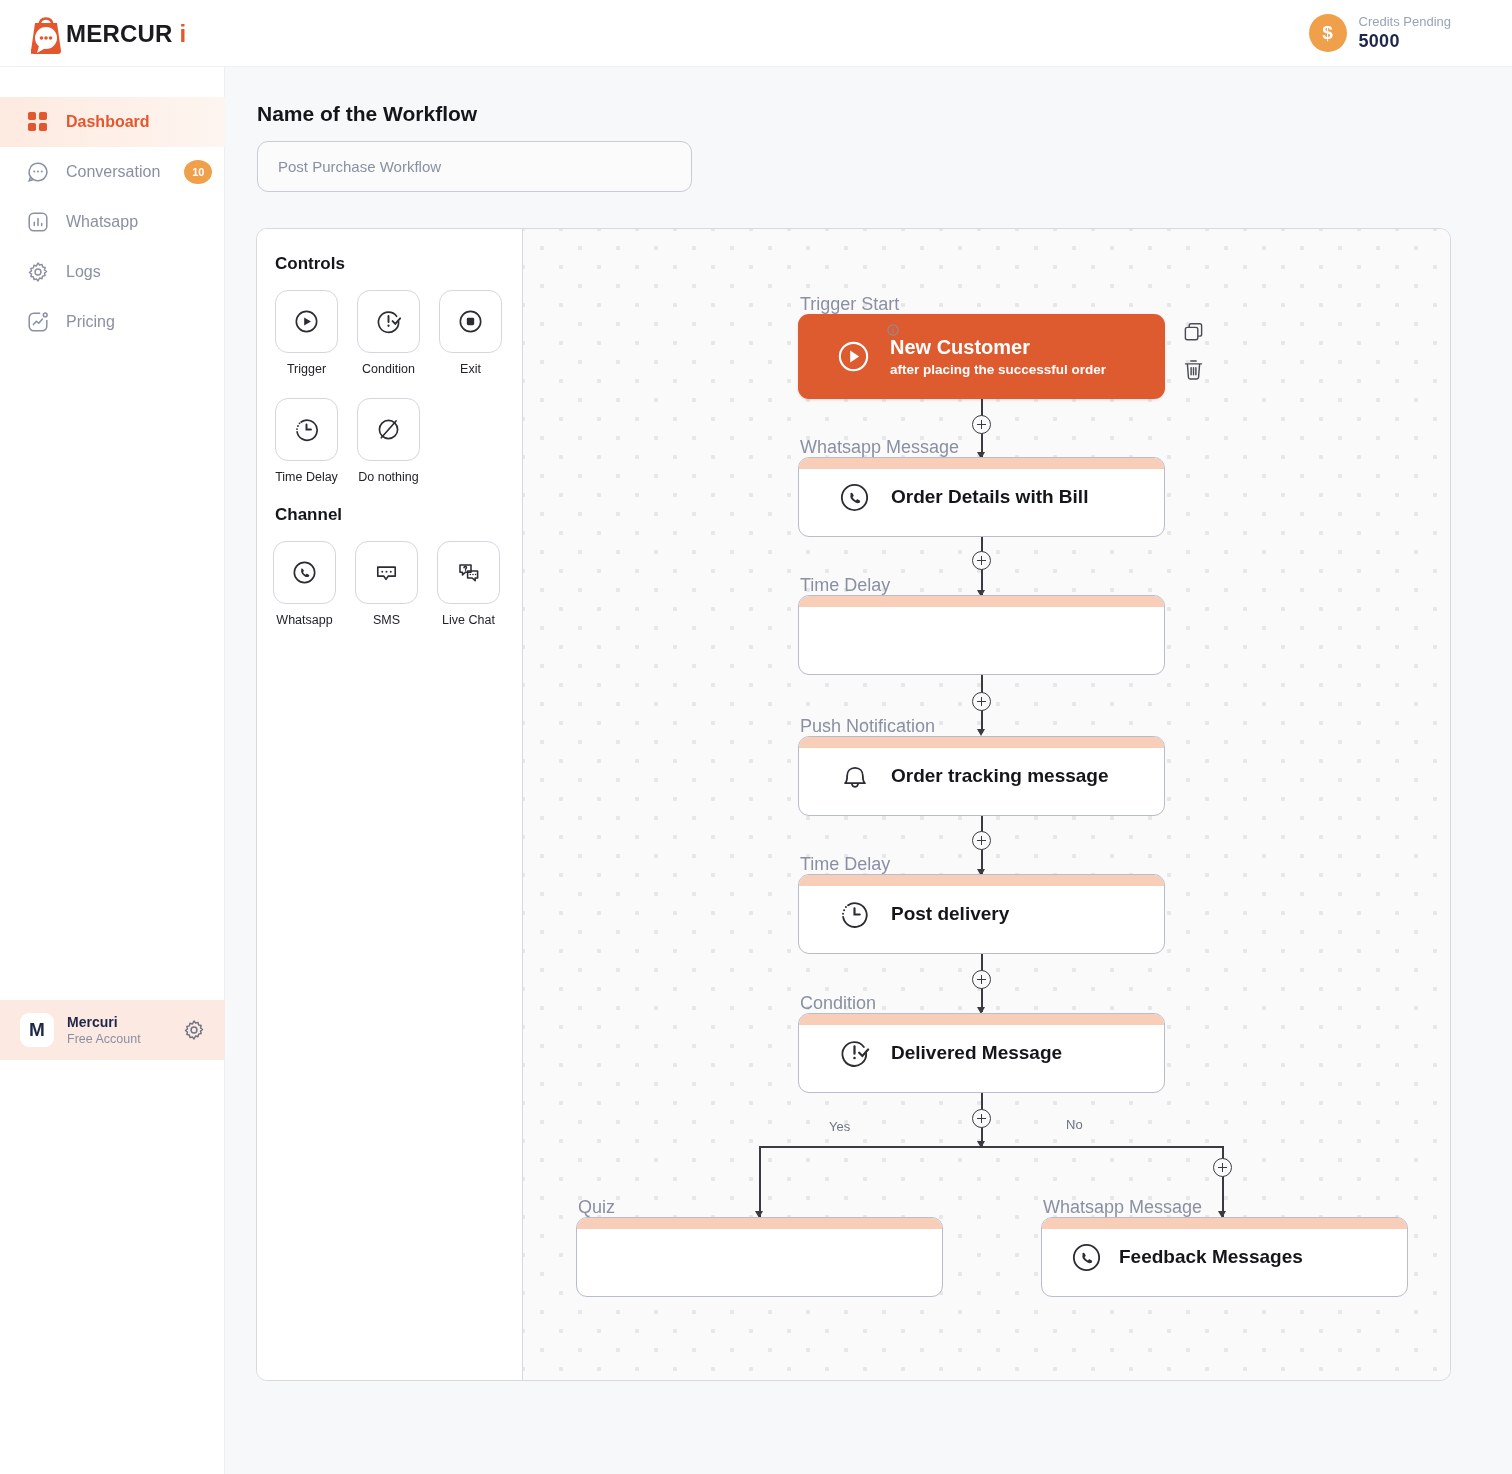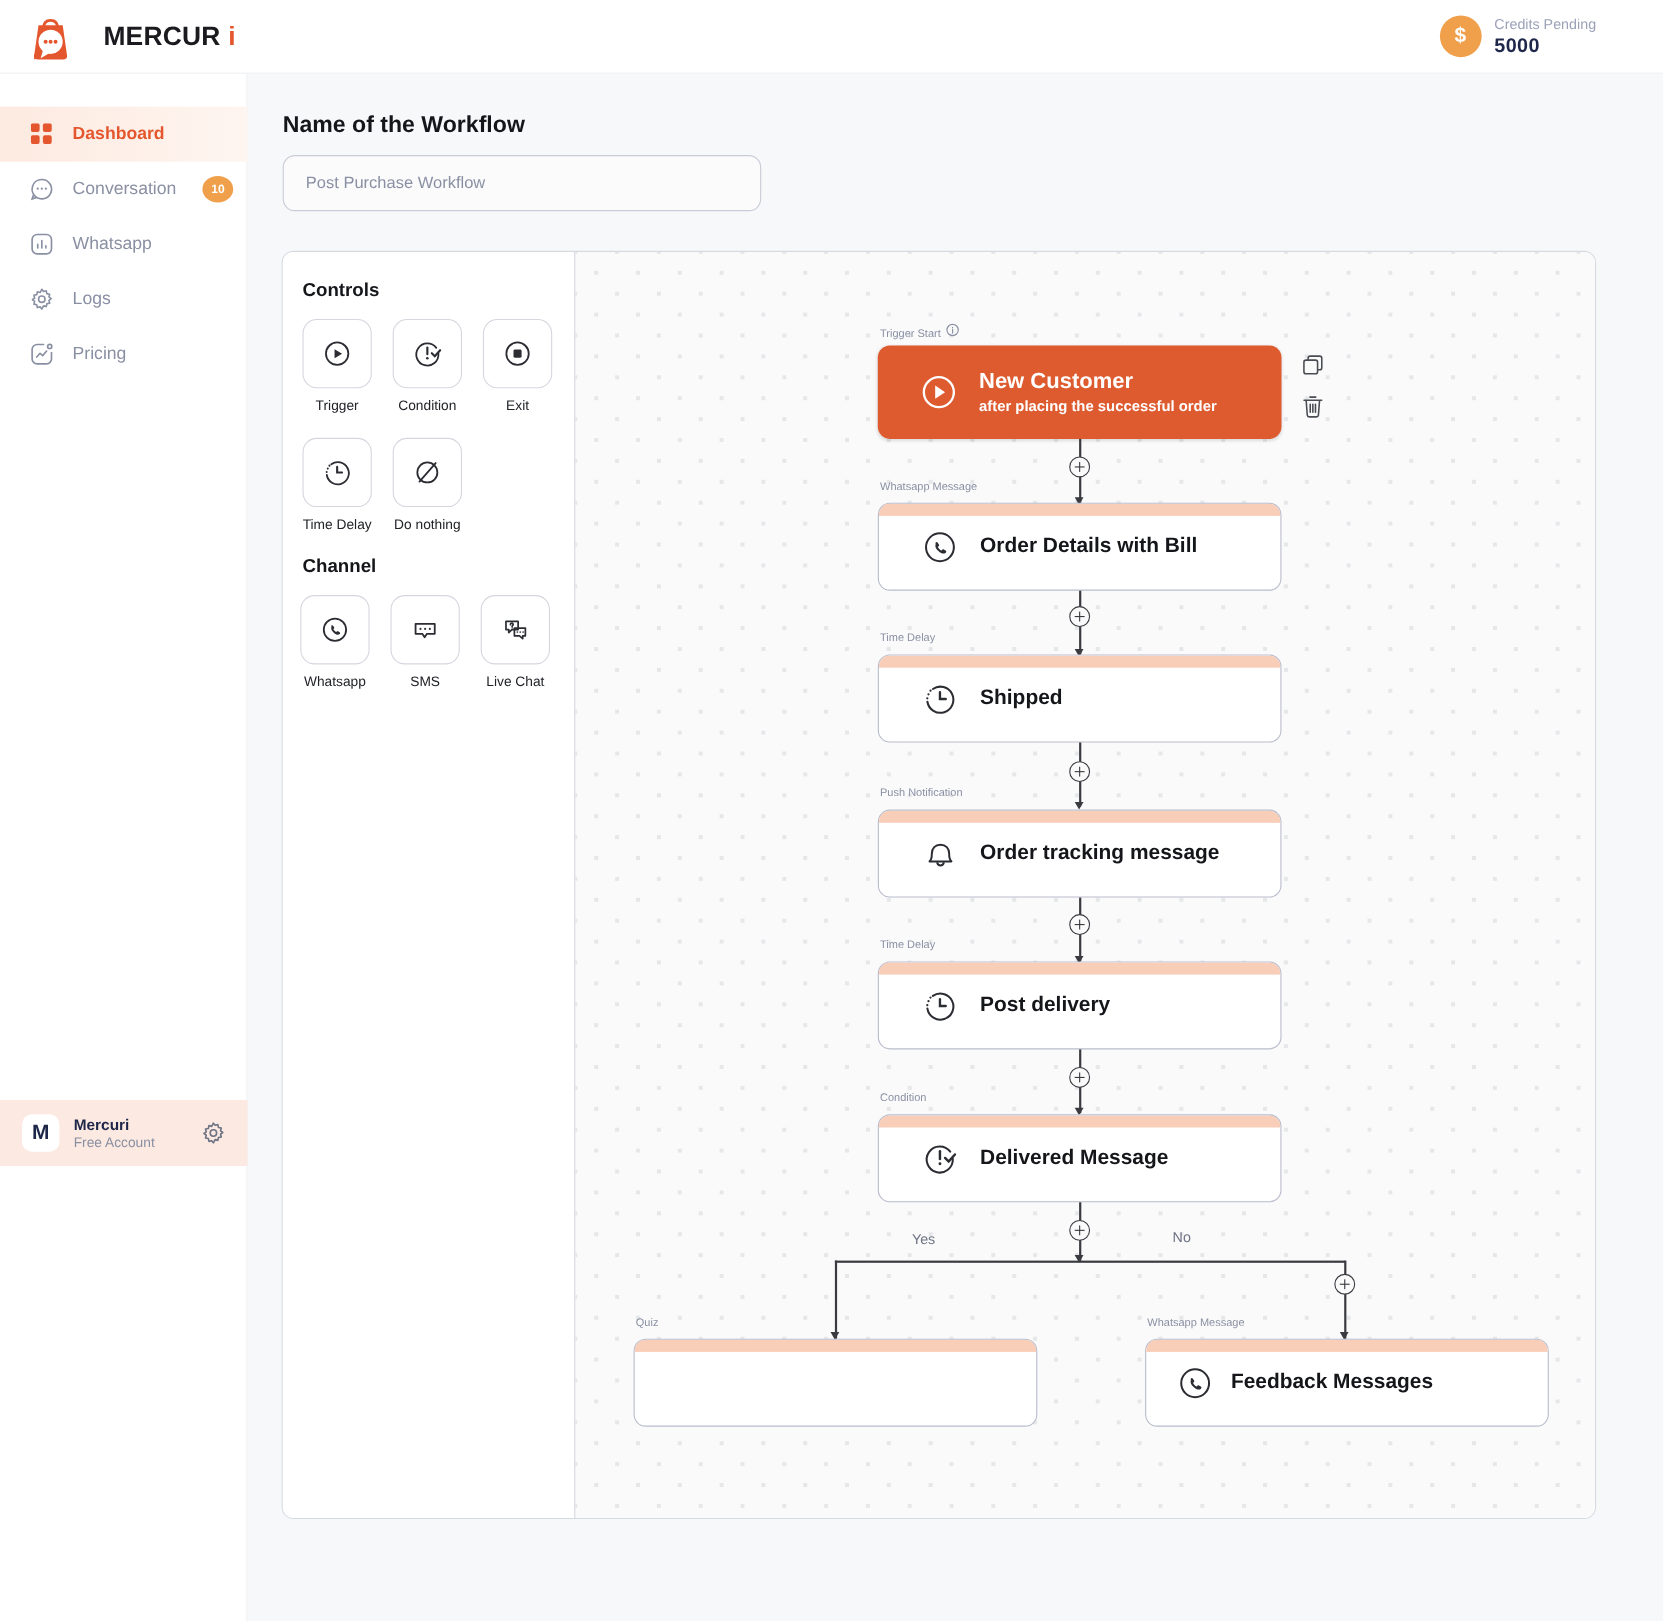--- a/index.html
+++ b/index.html
@@ -11,21 +11,21 @@
   }
 
   
   .topbar {
     position: absolute; top: 0; left: 0;
     width: 1512px; height: 67px;
     background: #FFFFFF;
     border-bottom: 1px solid #EDEFF2;
     z-index: 10;
   }
-  .brand { position: absolute; left: 26px; top: 13px; display: flex; align-items: center; gap: 28px; }
+  .brand { position: absolute; left: 26px; top: 13px; display: flex; align-items: center; gap: 0; }
   .brand-logo { width: 40px; height: 42px; position: relative; }
   .brand-name {
     font-size: 24px; font-weight: 700; letter-spacing: .2px; color: #1B1B1F;
   }
   .brand-name .dot-i { color: #E4572E; }
 
   .credits { position: absolute; right: 61px; top: 14px; display: flex; align-items: center; gap: 12px; }
   .credit-coin {
     width: 38px; height: 38px; border-radius: 50%;
     background: #F0A04B;
@@ -138,22 +138,22 @@
     width: 63px; height: 63px; border-radius: 13px;
     border: 1px solid #D5D7DE; background: #fff;
     display: flex; align-items: center; justify-content: center;
   }
   .pal-label { margin-top: 9px; font-size: 12.5px; color: #222429; text-align: center; white-space: nowrap; }
 
   
   .node-wrap { position: absolute; }
   .node-tag {
     position: absolute; top: -20px; left: 2px;
-    font-size: 10px; color: #8A90A3;
-    display: flex; align-items: flex-end; gap: 5px; white-space: nowrap;
+    font-size: 18px; color: #8A90A3;
+    display: flex; align-items: flex-end; gap: 5px; white-space: nowrap; flex-direction: column;
   }
   .node {
     border-radius: 11px; background: #fff;
     border: 1px solid #B9BCCB;
     overflow: hidden;
     display: flex; align-items: center;
     cursor: pointer;
   }
   .node-bar { position: absolute; left: 0; top: 0; width: 100%; height: 11px; background: #F8CEB8; }
   .node-body { display: flex; align-items: center; gap: 18px; padding-left: 37px; width: 100%; }
@@ -464,73 +464,61 @@
       </div>
 
       <div class="conn" style="left:458px; top:308px; width:1.6px; height:58px;"></div>
       <div class="plus" style="left:449px; top:322px;"></div>
       <div class="arrow" style="left:454px; top:361px;"></div>
 
       <div class="node-wrap" style="left:275px; top:366px; width:367px;">
         <div class="node-tag">Time Delay</div>
         <div class="node" style="height:80px; position:relative;">
           <div class="node-bar"></div>
+        </div>
+      </div>
+
+      <div class="conn" style="left:458px; top:446px; width:1.6px; height:58px;"></div>
+      <div class="plus" style="left:449px; top:463px;"></div>
+      <div class="arrow" style="left:454px; top:500px;"></div>
+
+      <div class="node-wrap" style="left:275px; top:507px; width:367px;">
+        <div class="node-tag">Push Notification</div>
+        <div class="node" style="height:80px; position:relative;">
+          <div class="node-bar"></div>
+          <div class="node-body">
+            <span class="node-icon">
+              <svg width="36" height="36" viewBox="0 0 38 38" fill="none" stroke="#2B2D33" stroke-width="1.9" stroke-linejoin="round">
+                <path d="M8.5 26.5c2.2-1.6 2.2-4.2 2.2-7.5 0-5.1 3.3-8.6 8.3-8.6s8.3 3.5 8.3 8.6c0 3.3 0 5.9 2.2 7.5z"></path>
+                <path d="M15.7 27.3c.4 1.9 1.7 3.1 3.3 3.1s2.9-1.2 3.3-3.1"></path>
+              </svg>
+            </span>
+            <span class="node-title">Order tracking message</span>
+          </div>
+        </div>
+      </div>
+
+      <div class="conn" style="left:458px; top:587px; width:1.6px; height:58px;"></div>
+      <div class="plus" style="left:449px; top:602px;"></div>
+      <div class="arrow" style="left:454px; top:640px;"></div>
+
+      <div class="node-wrap" style="left:275px; top:645px; width:367px;">
+        <div class="node-tag">Time Delay</div>
+        <div class="node" style="height:80px; position:relative;">
+          <div class="node-bar"></div>
           <div class="node-body">
             <span class="node-icon">
               <svg width="37" height="37" viewBox="0 0 38 38" fill="none" stroke="#2B2D33" stroke-width="1.9" stroke-linecap="round">
                 <path d="M12.4 9.6A12.2 12.2 0 1 1 7.3 21.5"></path>
                 <circle cx="8.3" cy="14.6" r="1.05" fill="#2B2D33" stroke="none"></circle>
                 <circle cx="10.2" cy="11.2" r="1.05" fill="#2B2D33" stroke="none"></circle>
                 <circle cx="7.2" cy="18.3" r="1.05" fill="#2B2D33" stroke="none"></circle>
                 <path d="M19 12.6V19h5.4" stroke-width="2.2"></path>
               </svg>
             </span>
-            <span class="node-title">Shipped</span>
-          </div>
-        </div>
-      </div>
-
-      <div class="conn" style="left:458px; top:446px; width:1.6px; height:58px;"></div>
-      <div class="plus" style="left:449px; top:463px;"></div>
-      <div class="arrow" style="left:454px; top:500px;"></div>
-
-      <div class="node-wrap" style="left:275px; top:507px; width:367px;">
-        <div class="node-tag">Push Notification</div>
-        <div class="node" style="height:80px; position:relative;">
-          <div class="node-bar"></div>
-          <div class="node-body">
-            <span class="node-icon">
-              <svg width="36" height="36" viewBox="0 0 38 38" fill="none" stroke="#2B2D33" stroke-width="1.9" stroke-linejoin="round">
-                <path d="M8.5 26.5c2.2-1.6 2.2-4.2 2.2-7.5 0-5.1 3.3-8.6 8.3-8.6s8.3 3.5 8.3 8.6c0 3.3 0 5.9 2.2 7.5z"></path>
-                <path d="M15.7 27.3c.4 1.9 1.7 3.1 3.3 3.1s2.9-1.2 3.3-3.1"></path>
-              </svg>
-            </span>
-            <span class="node-title">Order tracking message</span>
-          </div>
-        </div>
-      </div>
-
-      <div class="conn" style="left:458px; top:587px; width:1.6px; height:58px;"></div>
-      <div class="plus" style="left:449px; top:602px;"></div>
-      <div class="arrow" style="left:454px; top:640px;"></div>
-
-      <div class="node-wrap" style="left:275px; top:645px; width:367px;">
-        <div class="node-tag">Time Delay</div>
-        <div class="node" style="height:80px; position:relative;">
-          <div class="node-bar"></div>
-          <div class="node-body">
-            <span class="node-icon">
-              <svg width="37" height="37" viewBox="0 0 38 38" fill="none" stroke="#2B2D33" stroke-width="1.9" stroke-linecap="round">
-                <path d="M12.4 9.6A12.2 12.2 0 1 1 7.3 21.5"></path>
-                <circle cx="8.3" cy="14.6" r="1.05" fill="#2B2D33" stroke="none"></circle>
-                <circle cx="10.2" cy="11.2" r="1.05" fill="#2B2D33" stroke="none"></circle>
-                <circle cx="7.2" cy="18.3" r="1.05" fill="#2B2D33" stroke="none"></circle>
-                <path d="M19 12.6V19h5.4" stroke-width="2.2"></path>
-              </svg>
-            </span>
             <span class="node-title">Post delivery</span>
           </div>
         </div>
       </div>
 
       <div class="conn" style="left:458px; top:725px; width:1.6px; height:58px;"></div>
       <div class="plus" style="left:449px; top:741px;"></div>
       <div class="arrow" style="left:454px; top:778px;"></div>
 
       <div class="node-wrap" style="left:275px; top:784px; width:367px;">

